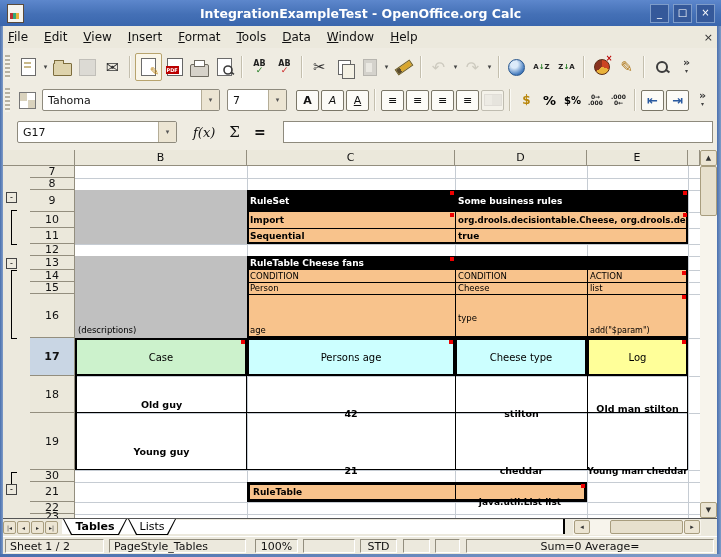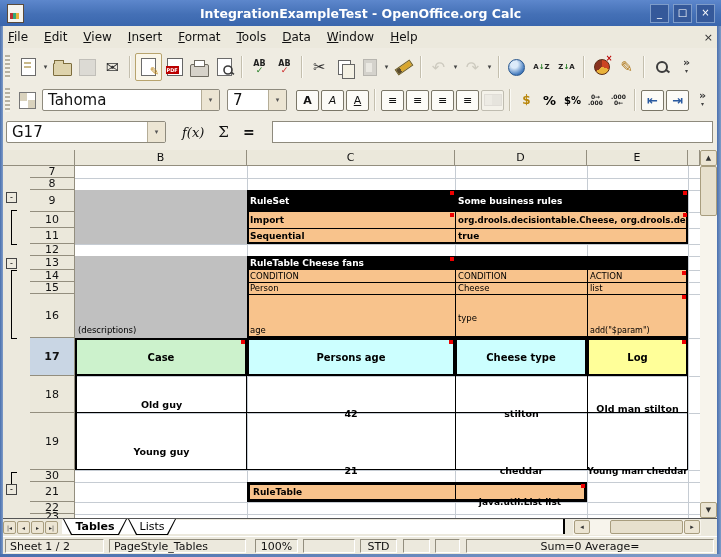--- a/index.html
+++ b/index.html
@@ -81,37 +81,37 @@
   .i-chart::after{content:"×";position:absolute;right:-4px;top:-6px;color:#b00;
     font-size:8px;font-weight:bold;}
   .more{display:flex;flex-direction:column;align-items:center;line-height:8px;}
   .more .m1{font-size:11px;font-weight:bold;color:#333;}
   .more .m2{font-size:6px;color:#444;}
   
   .i-styles{width:15px;height:15px;border:1px solid #777;
     background:conic-gradient(#fff 0 25%,#d9d2bd 25% 50%,#fff 50% 75%,#d9d2bd 75%);}
   .combo{height:20px;background:#fff;border:1px solid #8e8a7d;display:flex;
     align-items:center;flex:none;border-radius:2px;overflow:hidden;}
-  .combo .val{flex:1;padding-left:5px;font-size:15px;color:#111;}
+  .combo .val{flex:1;padding-left:5px;font-size:11px;color:#111;}
   .combo .btn{width:17px;height:100%;background:#ece5d3;border-left:1px solid #b5ad97;
     display:flex;align-items:center;justify-content:center;font-size:7px;color:#555;}
   .fbtn{width:21px;height:19px;border:1px solid #7a7667;background:#fcfbf7;border-radius:2px;
     display:flex;align-items:center;justify-content:center;margin:0 1px;
     font-size:11px;font-weight:bold;color:#111;flex:none;}
   .fbtn.dis{opacity:.4;}
   .flat{width:23px;height:22px;display:flex;align-items:center;justify-content:center;flex:none;}
   .numg{font-size:6px;font-weight:bold;color:#222;white-space:pre-line;line-height:6px;text-align:center;}
   .gold{color:#b8860b;font-weight:bold;font-size:12px;}
   .blue-ar{color:#2a5aa0;font-size:13px;}
   .mergeic{width:16px;height:10px;border:1px solid #999;opacity:.5;
     background:linear-gradient(90deg,#ddd 0 7px,#bbb 7px);}
   
   .formulabar{position:absolute;left:0;top:114px;width:721px;height:36px;background:#efece2;
     display:flex;align-items:center;}
-  .namebox{width:158px;height:20px;margin-left:6px;}
+  .namebox{width:158px;height:20px;margin-left:17px;}
   .fglyph{font-size:13px;font-style:italic;color:#111;margin:0 7px;font-family:"DejaVu Serif",serif;}
   .sum-g{font-size:15px;font-style:normal;}
   .eq-g{font-size:14px;font-style:normal;font-weight:bold;}
   .inputline{flex:1;height:20px;background:#fff;border:1px solid #8e8a7d;
     margin:0 8px 0 10px;font-size:11px;padding-left:3px;}
   
   .sheet{position:absolute;left:0;top:150px;width:717px;height:368px;background:#fff;overflow:hidden;}
   .hdr{position:absolute;background:#ebe8db;border-right:1px solid #938e7e;
     border-bottom:1px solid #938e7e;display:flex;align-items:center;justify-content:center;
     font-size:11px;color:#111;box-sizing:border-box;}
@@ -120,21 +120,21 @@
   .blk{position:absolute;box-sizing:border-box;}
   .frame{position:absolute;border:2px solid #000;box-sizing:border-box;pointer-events:none;}
   .bl{position:absolute;background:#000;}
   .ct{position:absolute;display:flex;align-items:center;overflow:hidden;white-space:nowrap;
     font-size:9px;font-weight:bold;color:#000;box-sizing:border-box;}
   .ct.w{color:#fff;}
   .ct.rg{font-weight:normal;font-size:8.5px;}
   .ct.bot{align-items:flex-end;padding-bottom:2px;}
   .ct.ctr{justify-content:center;margin-top:10px;}
   .cell17{position:absolute;border:2px solid #000;box-sizing:border-box;display:flex;
-    align-items:center;justify-content:center;font-size:10px;font-weight:bold;}
+    align-items:center;justify-content:center;font-size:10px;font-weight:normal;}
   .note{position:absolute;width:4px;height:4px;background:#e00;}
   .omargin{position:absolute;background:#ece9dd;}
   .obox{position:absolute;width:11px;height:11px;border:1px solid #444;background:#ece9dd;
     font-size:8px;line-height:9px;text-align:center;box-sizing:border-box;}
   .obr{position:absolute;border-left:1px solid #000;border-top:1px solid #000;
     border-bottom:1px solid #000;width:5px;}
   
   .sbtn{position:absolute;background:#ece5d3;border:1px solid #a89d7e;box-sizing:border-box;
     display:flex;align-items:center;justify-content:center;font-size:7px;color:#333;border-radius:2px;}
   .sthumb{position:absolute;background:#e7e0cd;border:1px solid #a89d7e;box-sizing:border-box;border-radius:2px;}

